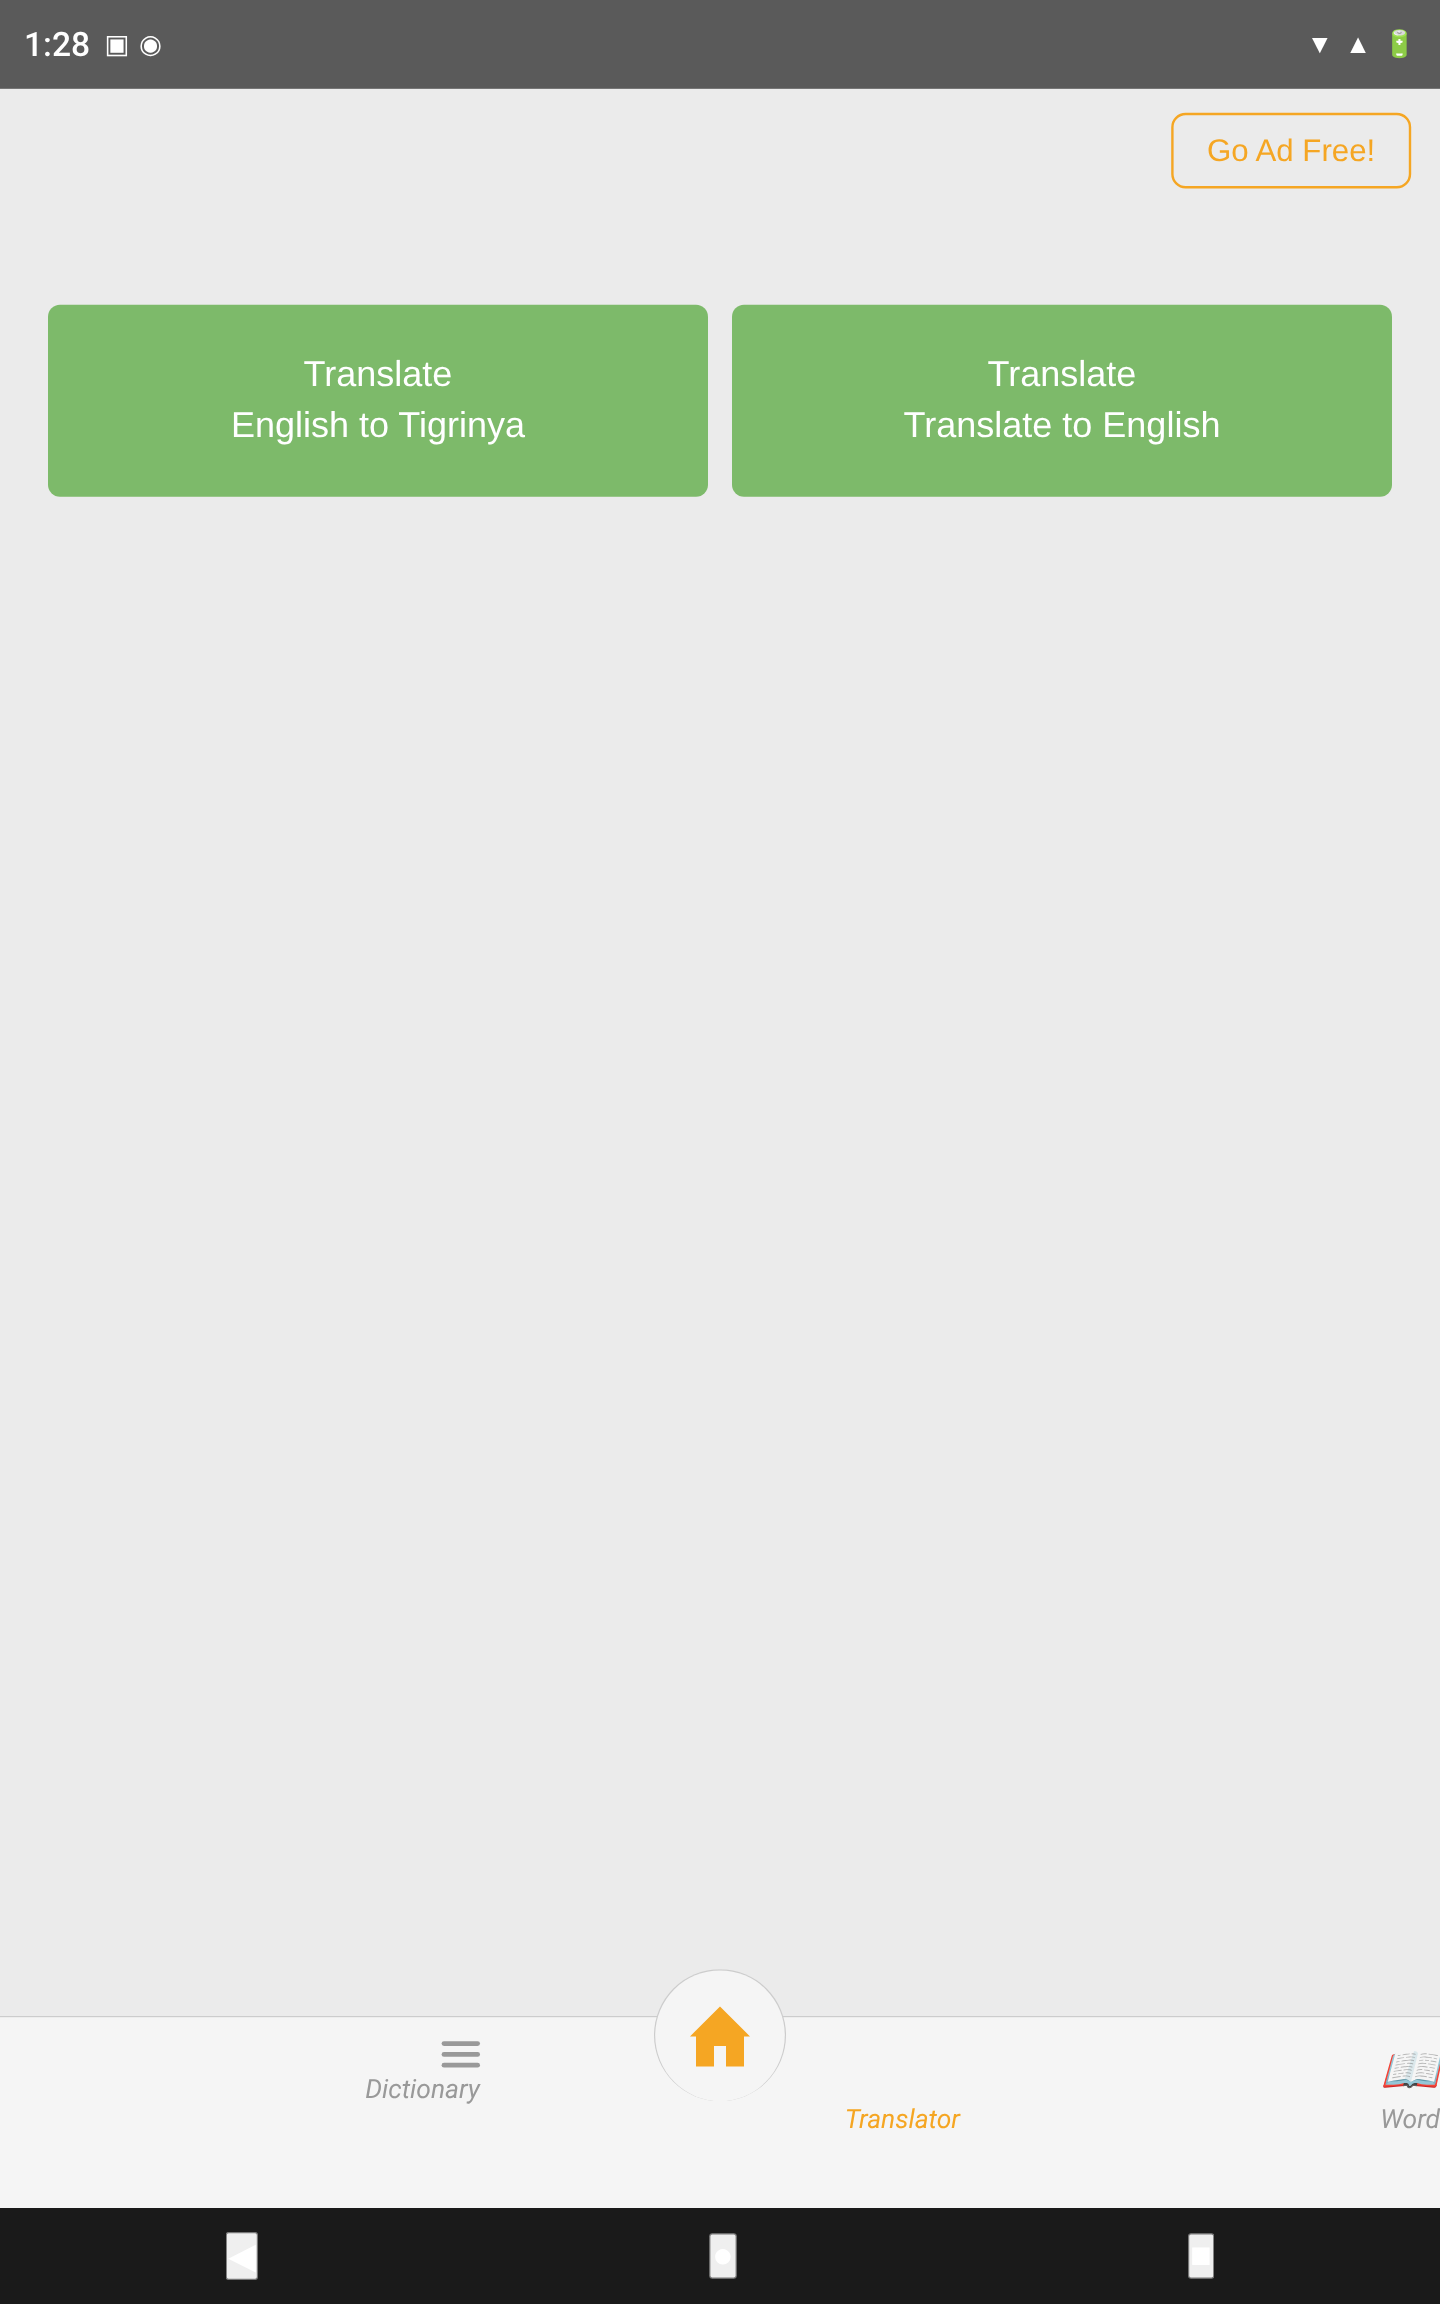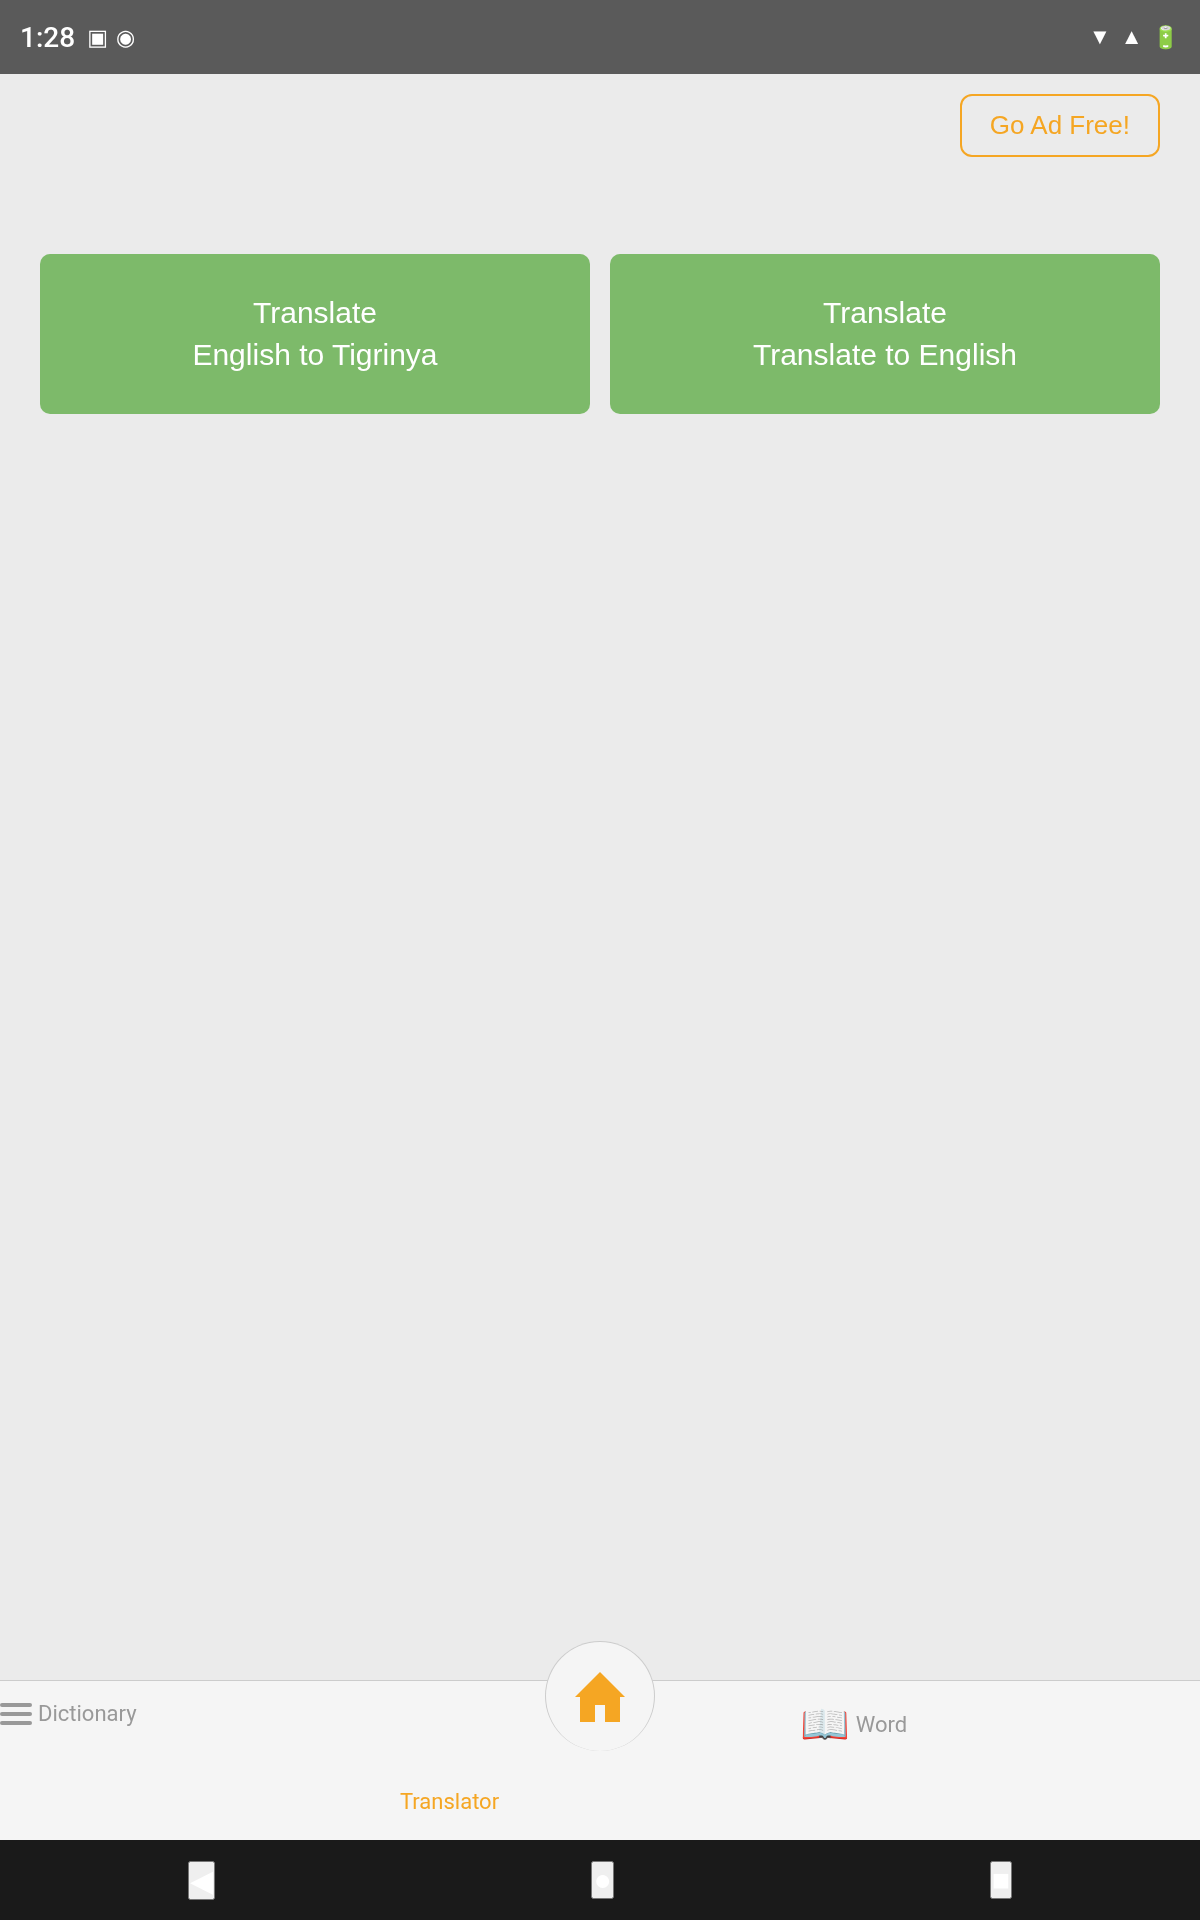--- a/index.html
+++ b/index.html
@@ -65,21 +65,21 @@
       display: flex;
       flex-direction: column;
       padding: 20px 40px;
       position: relative;
     }
 
     
     .ad-free-btn {
       position: absolute;
       top: 20px;
-      right: 40px;
+      right: 24px;
       border: 2.5px solid #f5a623;
       background: transparent;
       color: #f5a623;
       font-size: 26px;
       font-weight: 500;
       padding: 14px 28px;
       border-radius: 12px;
       cursor: pointer;
     }
 
@@ -126,26 +126,27 @@
       display: flex;
       align-items: flex-start;
       justify-content: space-around;
       padding-top: 10px;
       flex-shrink: 0;
       position: relative;
     }
 
     .nav-item {
       display: flex;
-      flex-direction: row;
-      align-items: center;
+      flex-direction: column;
+      align-items: flex-end;
       gap: 6px;
       cursor: pointer;
       flex: 1;
       padding-top: 10px;
+      font-style: italic;
     }
 
     .nav-label {
       font-size: 22px;
       color: #999999;
     }
 
     .nav-label.active-label {
       color: #f5a623;
     }
@@ -259,21 +260,21 @@
     </div>
     <span class="nav-label">Dictionary</span>
   </div>
 
   <div class="nav-item" style="position:relative;">
     <div class="nav-center-bubble">
       <svg class="home-icon-svg" viewBox="0 0 60 60" xmlns="http://www.w3.org/2000/svg">
         <polygon points="30,5 55,30 50,30 50,55 35,55 35,38 25,38 25,55 10,55 10,30 5,30" fill="#f5a623"></polygon>
       </svg>
     </div>
-    <span style="margin-top:88px;" class="nav-label active-label">Translator</span>
+    <span style="margin-top:53px;" class="nav-label active-label">Translator</span>
   </div>
 
   <div class="nav-item">
     <span class="book-icon">📖</span>
     <span class="nav-label">Word</span>
   </div>
 
 </div>
 
 <div class="android-nav">

